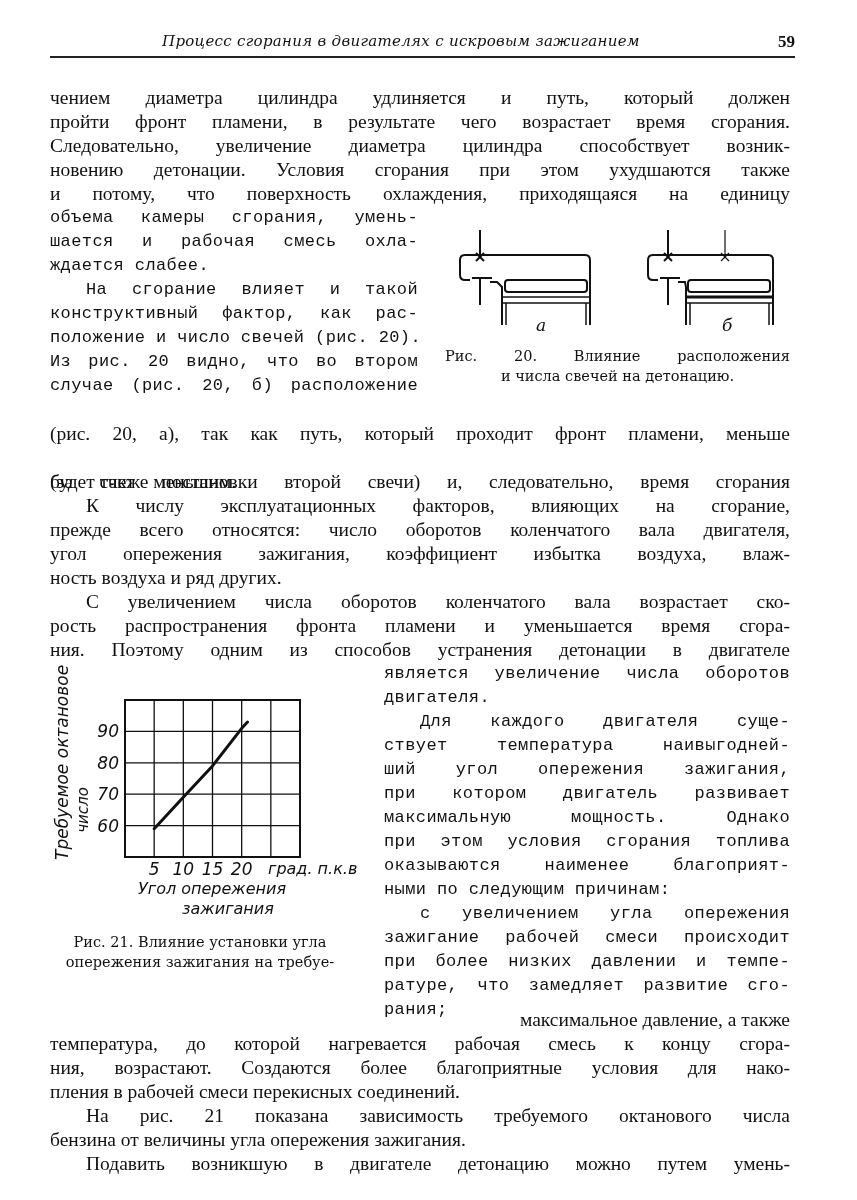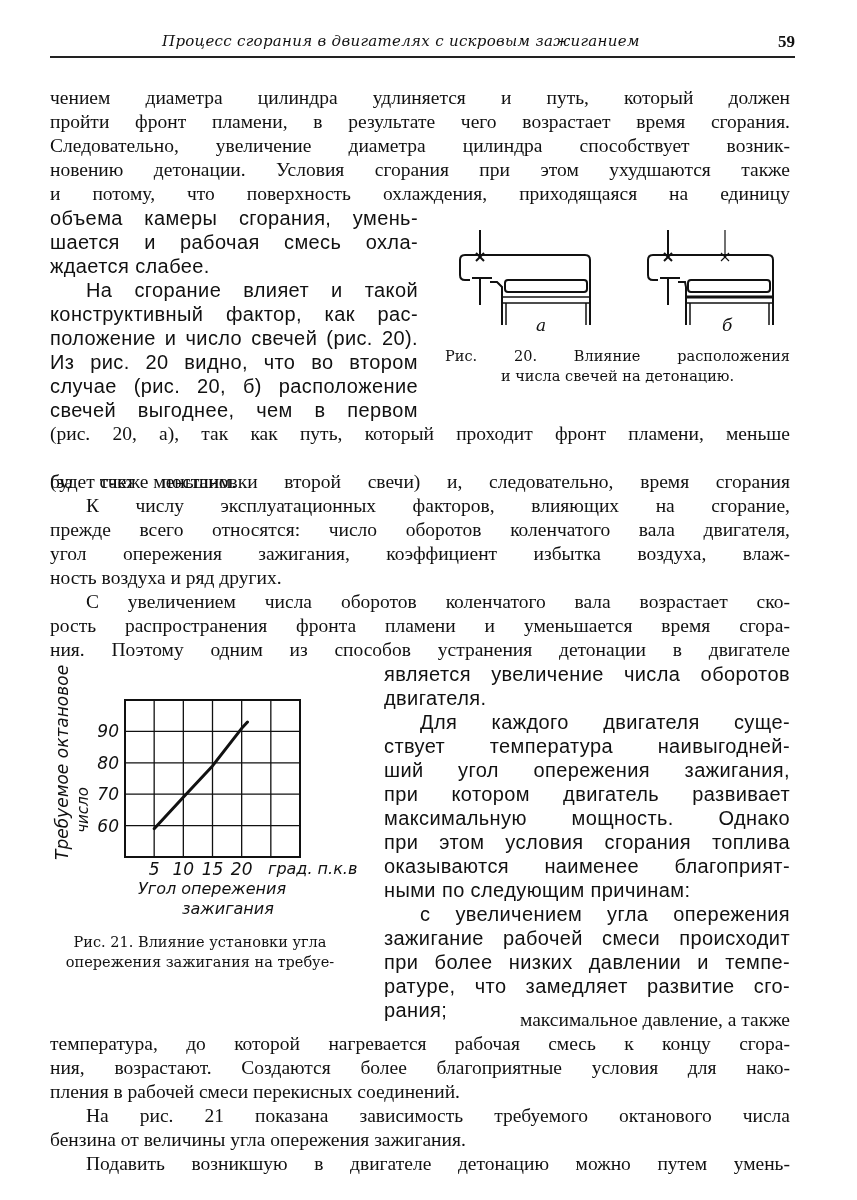--- a/index.html
+++ b/index.html
@@ -20,21 +20,21 @@
   .line {
     position: absolute; white-space: nowrap;
     font-family: "Liberation Serif", serif; font-size: 19.5px; line-height: 24px;
     text-align: justify; text-align-last: justify;
   }
   .full { left: 50px; width: 740px; }
   .narrow-left { left: 50px; width: 368px; }
   .narrow-right { left: 384px; width: 406px; }
   .last { text-align-last: left; }
   .indent { padding-left: 36px; box-sizing: border-box; }
-  .bold-ish { font-family: Liberation Sans, sans-serif; font-size: 20px; letter-spacing: 0.4px; }
+  .bold-ish { font-family: Liberation Mono, monospace; font-size: 17px; letter-spacing: 0.4px; }
   .caption {
     position: absolute; font-family: "DejaVu Serif", serif; font-size: 14.5px; line-height: 20px;
     text-align: center; white-space: nowrap;
   }
   .fig-label { position: absolute; font-family: "DejaVu Serif", serif; font-style: italic; font-size: 17px; }
   svg text { font-family: "DejaVu Sans", sans-serif; font-style: italic; }
 </style>
 </head>
 <body>
 
@@ -52,21 +52,20 @@
   <div class="line full" style="top:182px">и потому, что поверхность охлаждения, приходящаяся на единицу</div>
 
   <div class="line narrow-left bold-ish" style="top:206px">объема камеры сгорания, умень-</div>
   <div class="line narrow-left bold-ish" style="top:230px">шается и рабочая смесь охла-</div>
   <div class="line narrow-left bold-ish last" style="top:254px">ждается слабее.</div>
   <div class="line narrow-left bold-ish indent" style="top:278px">На сгорание влияет и такой</div>
   <div class="line narrow-left bold-ish" style="top:302px">конструктивный фактор, как рас-</div>
   <div class="line narrow-left bold-ish" style="top:326px">положение и число свечей (рис. 20).</div>
   <div class="line narrow-left bold-ish" style="top:350px">Из рис. 20 видно, что во втором</div>
   <div class="line narrow-left bold-ish" style="top:374px">случае (рис. 20, б) расположение</div>
-  <div class="line narrow-left bold-ish" style="top:398px">свечей выгоднее, чем в первом</div>
 
   <svg style="position:absolute;left:440px;top:225px" width="360" height="100" viewBox="0 0 360 100">
     <g stroke="#111" fill="none" stroke-width="2">
       <line x1="40" y1="5" x2="40" y2="30"></line>
       <path d="M36,28 L44,36 M44,28 L36,36"></path>
       <path d="M150,55 L150,35 Q150,30 145,30 L25,30 Q20,30 20,35 L20,50 Q20,55 25,55 L30,55"></path>
       <line x1="32" y1="53" x2="52" y2="53"></line>
       <line x1="40" y1="53" x2="40" y2="80"></line>
       <path d="M50,57 L57,57 L62,62 L62,100"></path>
       <line x1="150" y1="55" x2="150" y2="100"></line>

